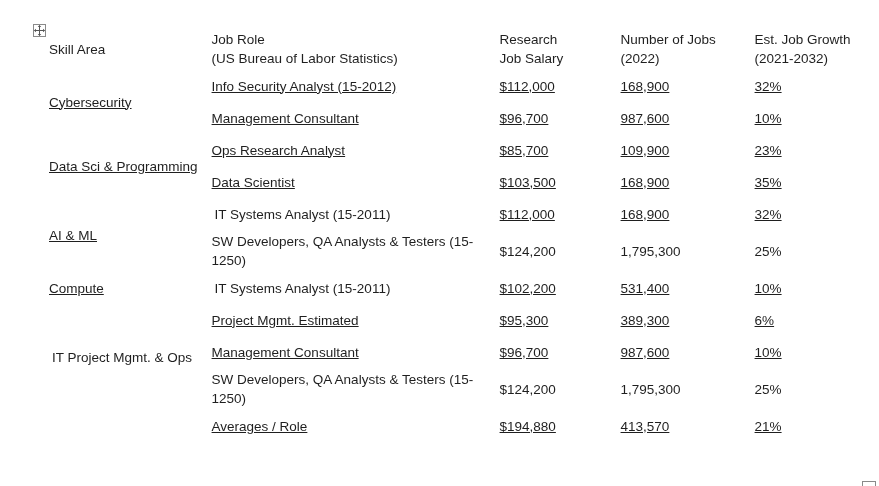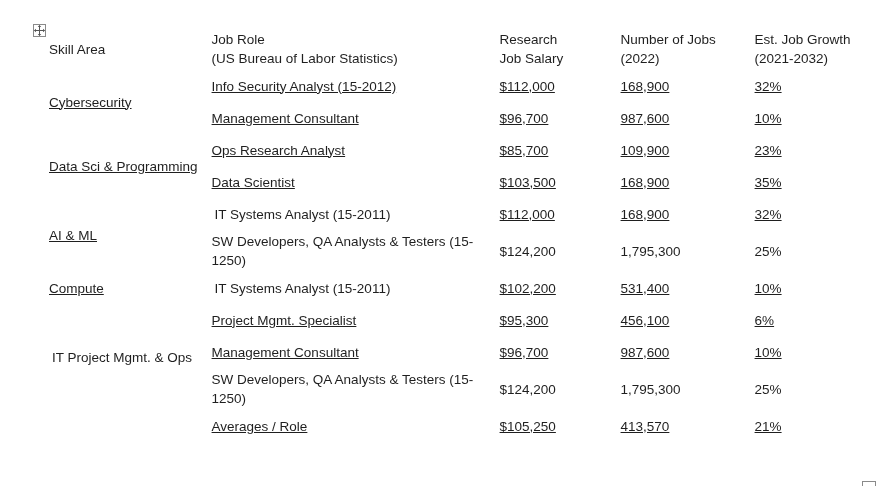--- a/index.html
+++ b/index.html
@@ -106,41 +106,41 @@
   <tr class="r1">
     <td>Compute</td>
     <td><span class="indent">IT Systems Analyst (15-2011)</span></td>
     <td>$102,200</td>
     <td>531,400</td>
     <td>10%</td>
   </tr>
 
   <tr class="r1">
     <td rowspan="3"><span class="skill-ops">IT Project Mgmt. &amp; Ops</span></td>
-    <td>Project Mgmt. Specialist</td>
+    <td>Project Mgmt. Estimated</td>
     <td>$95,300</td>
-    <td>456,100</td>
+    <td>389,300</td>
     <td>6%</td>
   </tr>
   <tr class="r1">
     <td>Management Consultant</td>
     <td>$96,700</td>
     <td>987,600</td>
     <td>10%</td>
   </tr>
   <tr class="r2">
     <td>SW Developers, QA Analysts &amp; Testers (15-1250)</td>
     <td>$124,200</td>
     <td>1,795,300</td>
     <td>25%</td>
   </tr>
 
   <tr class="r1">
     <td></td>
     <td>Averages / Role</td>
-    <td>$105,250</td>
+    <td>$194,880</td>
     <td>413,570</td>
     <td>21%</td>
   </tr>
 </tbody>
   </table>
 
 <div class="resize-handle"></div>
 
 </body></html>

